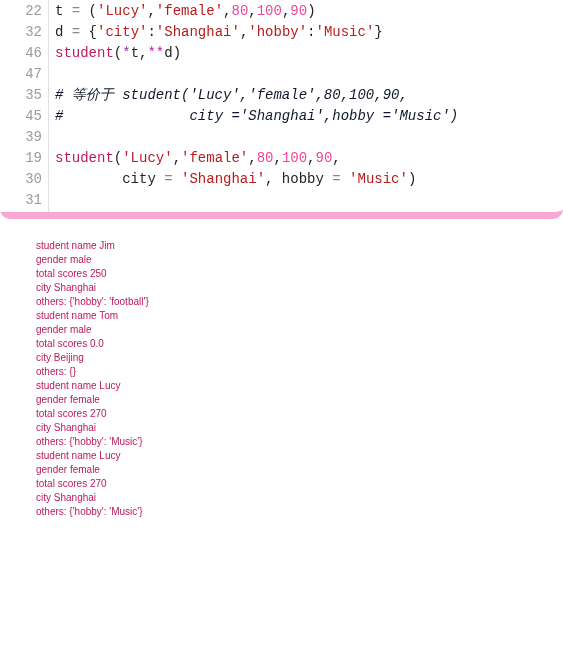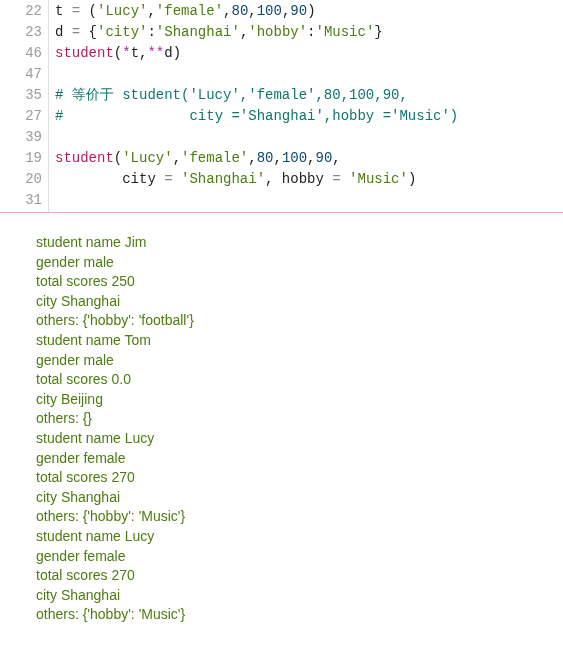--- a/index.html
+++ b/index.html
@@ -6,70 +6,71 @@
     margin: 0;
     padding: 0;
     background: #ffffff;
     font-family: Consolas, "Courier New", monospace;
     font-size: 14px;
     line-height: 1.5;
     width: 563px;
   }
   .code-block {
     display: flex;
-    border-bottom: 1px solid #f9a8d4;
+    border-bottom: 7px solid #f9a8d4;
+    border-radius: 10px;
   }
   .gutter {
     width: 42px;
     text-align: right;
     color: #9b9b9b;
     background: #ffffff;
     border-right: 1px solid #e0e0e0;
     padding: 1px 6px 1px 0;
     user-select: none;
     flex-shrink: 0;
   }
   .gutter .ln { display:block; height: 21px; line-height:21px; }
   .code {
     padding: 1px 0 1px 6px;
     white-space: pre;
     overflow: hidden;
     flex: 1;
   }
   .code .line { display:block; height:21px; line-height:21px; }
-  .tok-str   { color: #4d7c0f; }
-  .tok-num   { color: #0c4a6e; }
+  .tok-str   { color: #b91c1c; }
+  .tok-num   { color: #ec4899; }
   .tok-call  { color: #be185d; }
   .tok-op    { color: #888; }
   .tok-star  { color: #a626a4; }
-  .tok-cmt   { color: #0f766e; }
+  .tok-cmt   { color: #0f172a; font-style: italic; }
   .tok-plain { color: #222; }
   .output {
     font-family: Arial, "Helvetica Neue", Helvetica, sans-serif;
-    font-size: 14px;
+    font-size: 10px;
     line-height: 1.4;
-    color: #4d7c0f;
+    color: #be185d;
     padding: 20px 0 0 36px;
     white-space: pre;
   }
 </style>
 </head>
 <body>
 
 <div class="code-block">
   <div class="gutter" id="gutter">
       <span class="ln">22</span>
-      <span class="ln">23</span>
+      <span class="ln">32</span>
       <span class="ln">46</span>
       <span class="ln">47</span>
       <span class="ln">35</span>
-      <span class="ln">27</span>
+      <span class="ln">45</span>
       <span class="ln">39</span>
       <span class="ln">19</span>
-      <span class="ln">20</span>
+      <span class="ln">30</span>
       <span class="ln">31</span>
     </div>
   <div class="code" id="code"><span class="line"><span class="tok-plain">t </span><span class="tok-op">=</span><span class="tok-plain"> (</span><span class="tok-str">'Lucy'</span><span class="tok-plain">,</span><span class="tok-str">'female'</span><span class="tok-plain">,</span><span class="tok-num">80</span><span class="tok-plain">,</span><span class="tok-num">100</span><span class="tok-plain">,</span><span class="tok-num">90</span><span class="tok-plain">)</span></span><span class="line"><span class="tok-plain">d </span><span class="tok-op">=</span><span class="tok-plain"> {</span><span class="tok-str">'city'</span><span class="tok-plain">:</span><span class="tok-str">'Shanghai'</span><span class="tok-plain">,</span><span class="tok-str">'hobby'</span><span class="tok-plain">:</span><span class="tok-str">'Music'</span><span class="tok-plain">}</span></span><span class="line"><span class="tok-call">student</span><span class="tok-plain">(</span><span class="tok-star">*</span><span class="tok-plain">t,</span><span class="tok-star">**</span><span class="tok-plain">d)</span></span><span class="line"><span class="tok-plain"></span></span><span class="line"><span class="tok-cmt"># 等价于 student('Lucy','female',80,100,90,</span></span><span class="line"><span class="tok-cmt">#               city ='Shanghai',hobby ='Music')</span></span><span class="line"><span class="tok-plain"></span></span><span class="line"><span class="tok-call">student</span><span class="tok-plain">(</span><span class="tok-str">'Lucy'</span><span class="tok-plain">,</span><span class="tok-str">'female'</span><span class="tok-plain">,</span><span class="tok-num">80</span><span class="tok-plain">,</span><span class="tok-num">100</span><span class="tok-plain">,</span><span class="tok-num">90</span><span class="tok-plain">,</span></span><span class="line"><span class="tok-plain">        city </span><span class="tok-op">=</span><span class="tok-plain"> </span><span class="tok-str">'Shanghai'</span><span class="tok-plain">, hobby </span><span class="tok-op">=</span><span class="tok-plain"> </span><span class="tok-str">'Music'</span><span class="tok-plain">)</span></span><span class="line"><span class="tok-plain"></span></span></div>
 </div>
 
 <div class="output" id="output">student name Jim
 gender male
 total scores 250
 city Shanghai
 others: {'hobby': 'football'}

